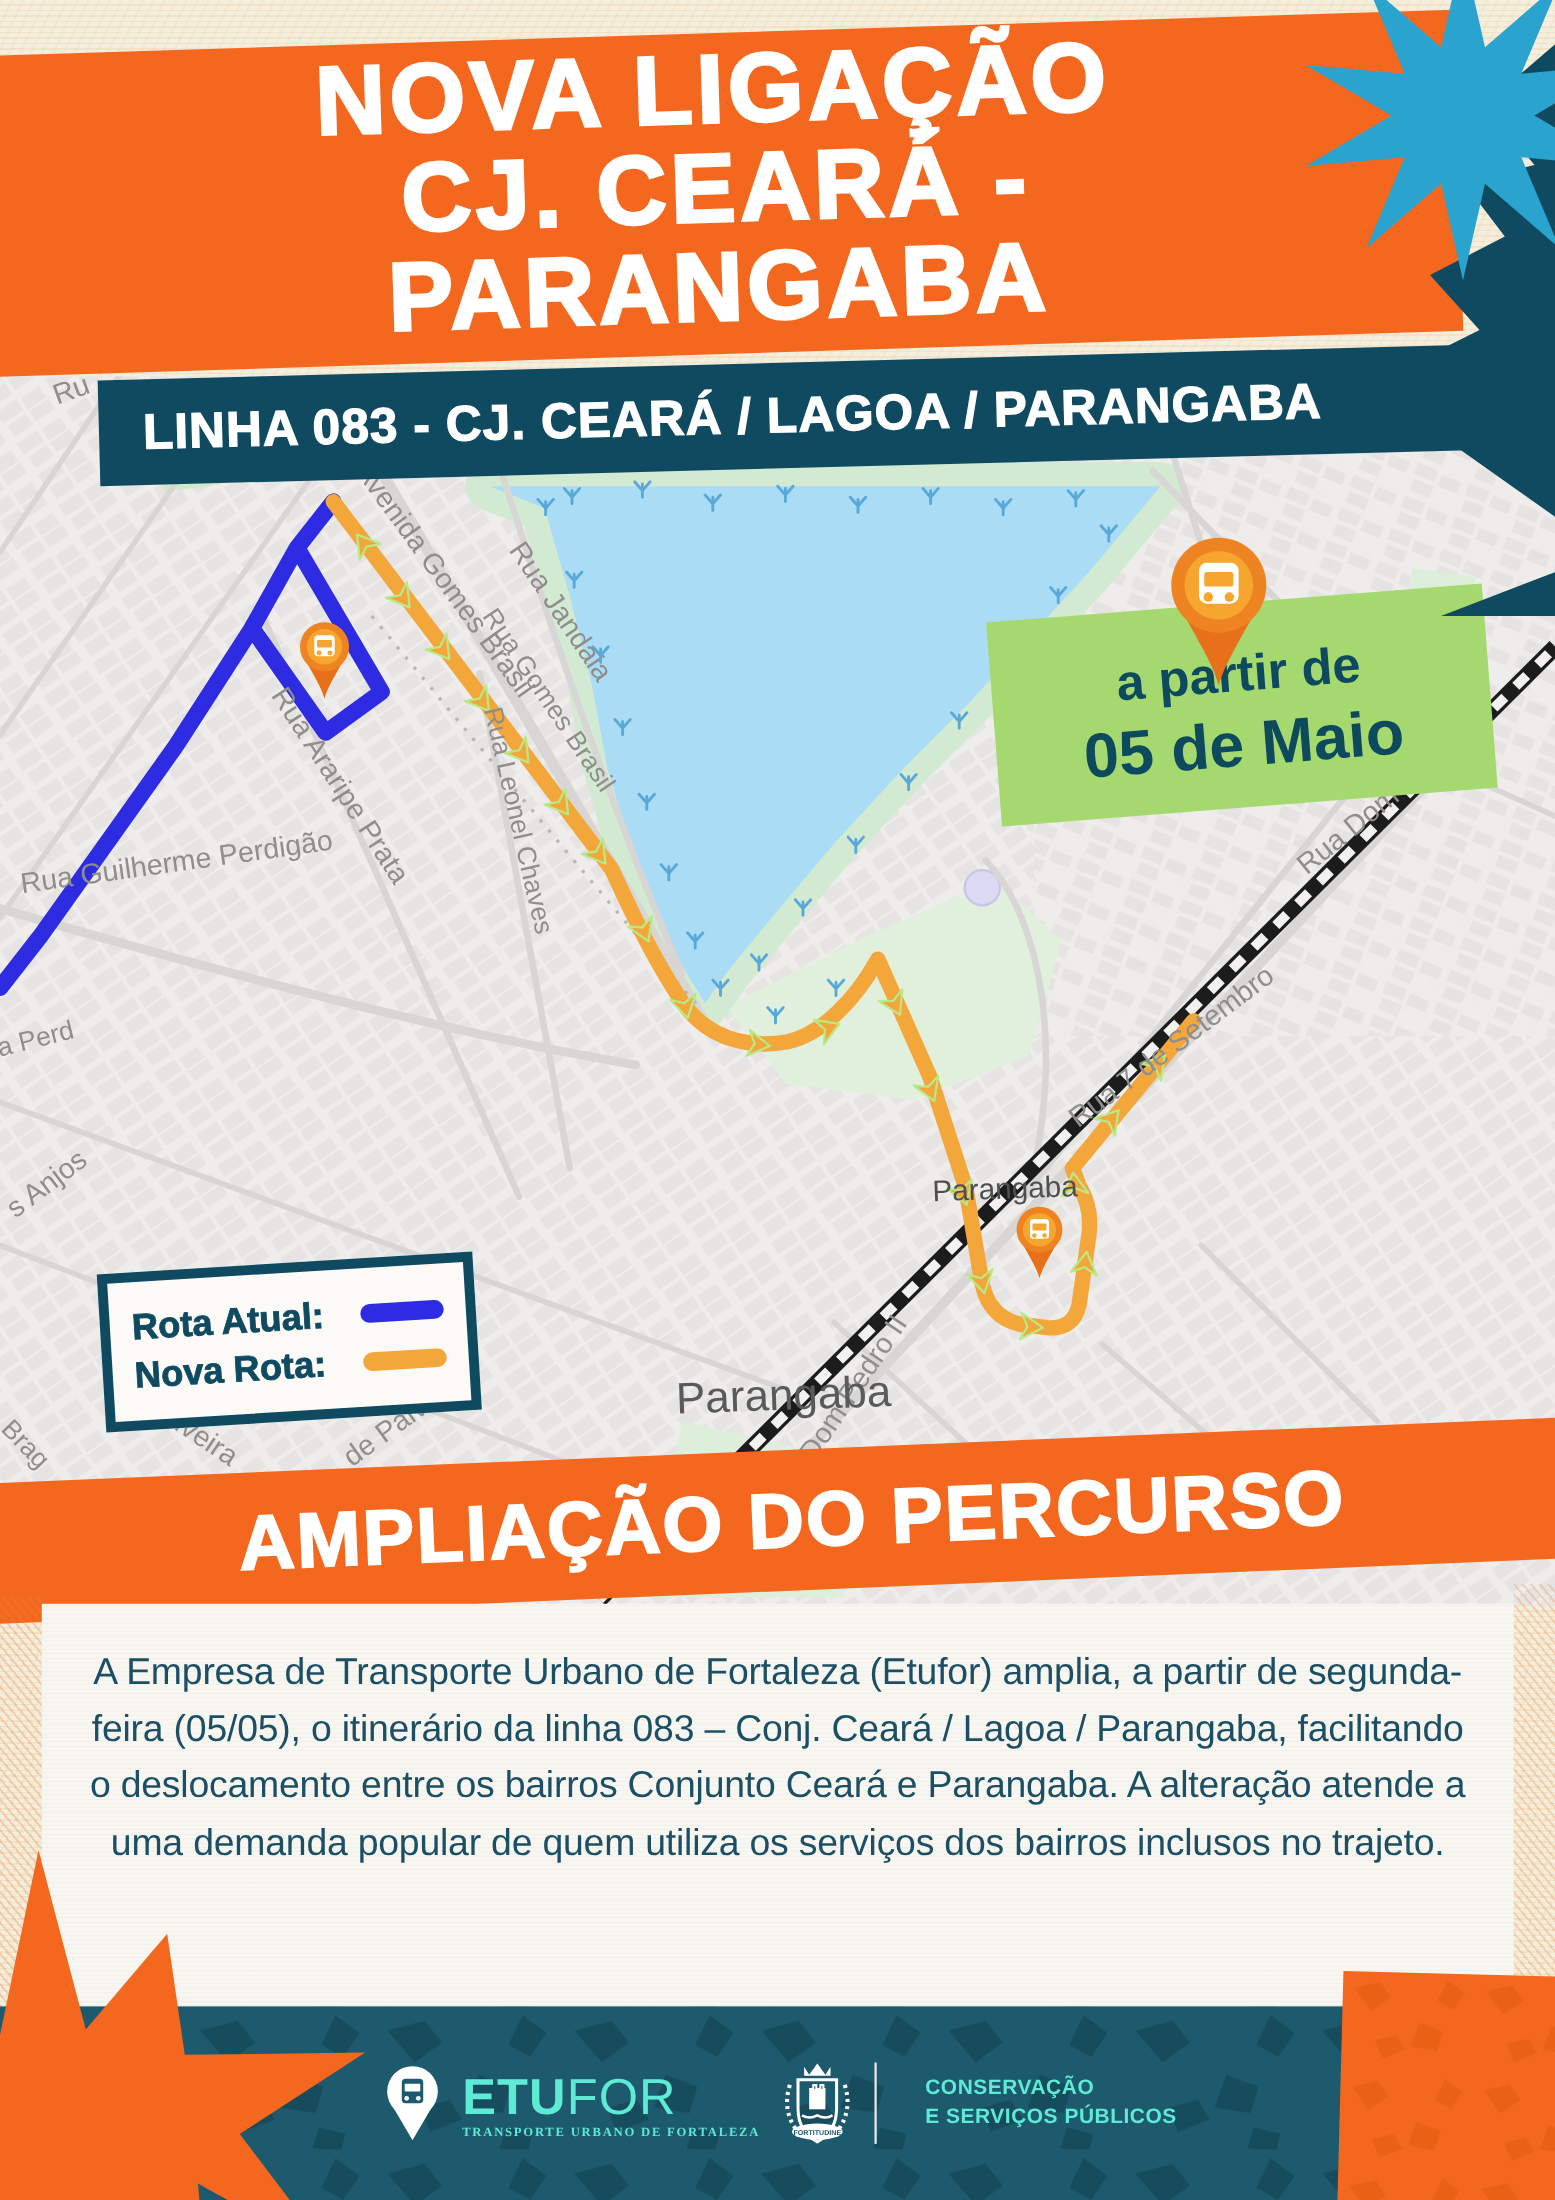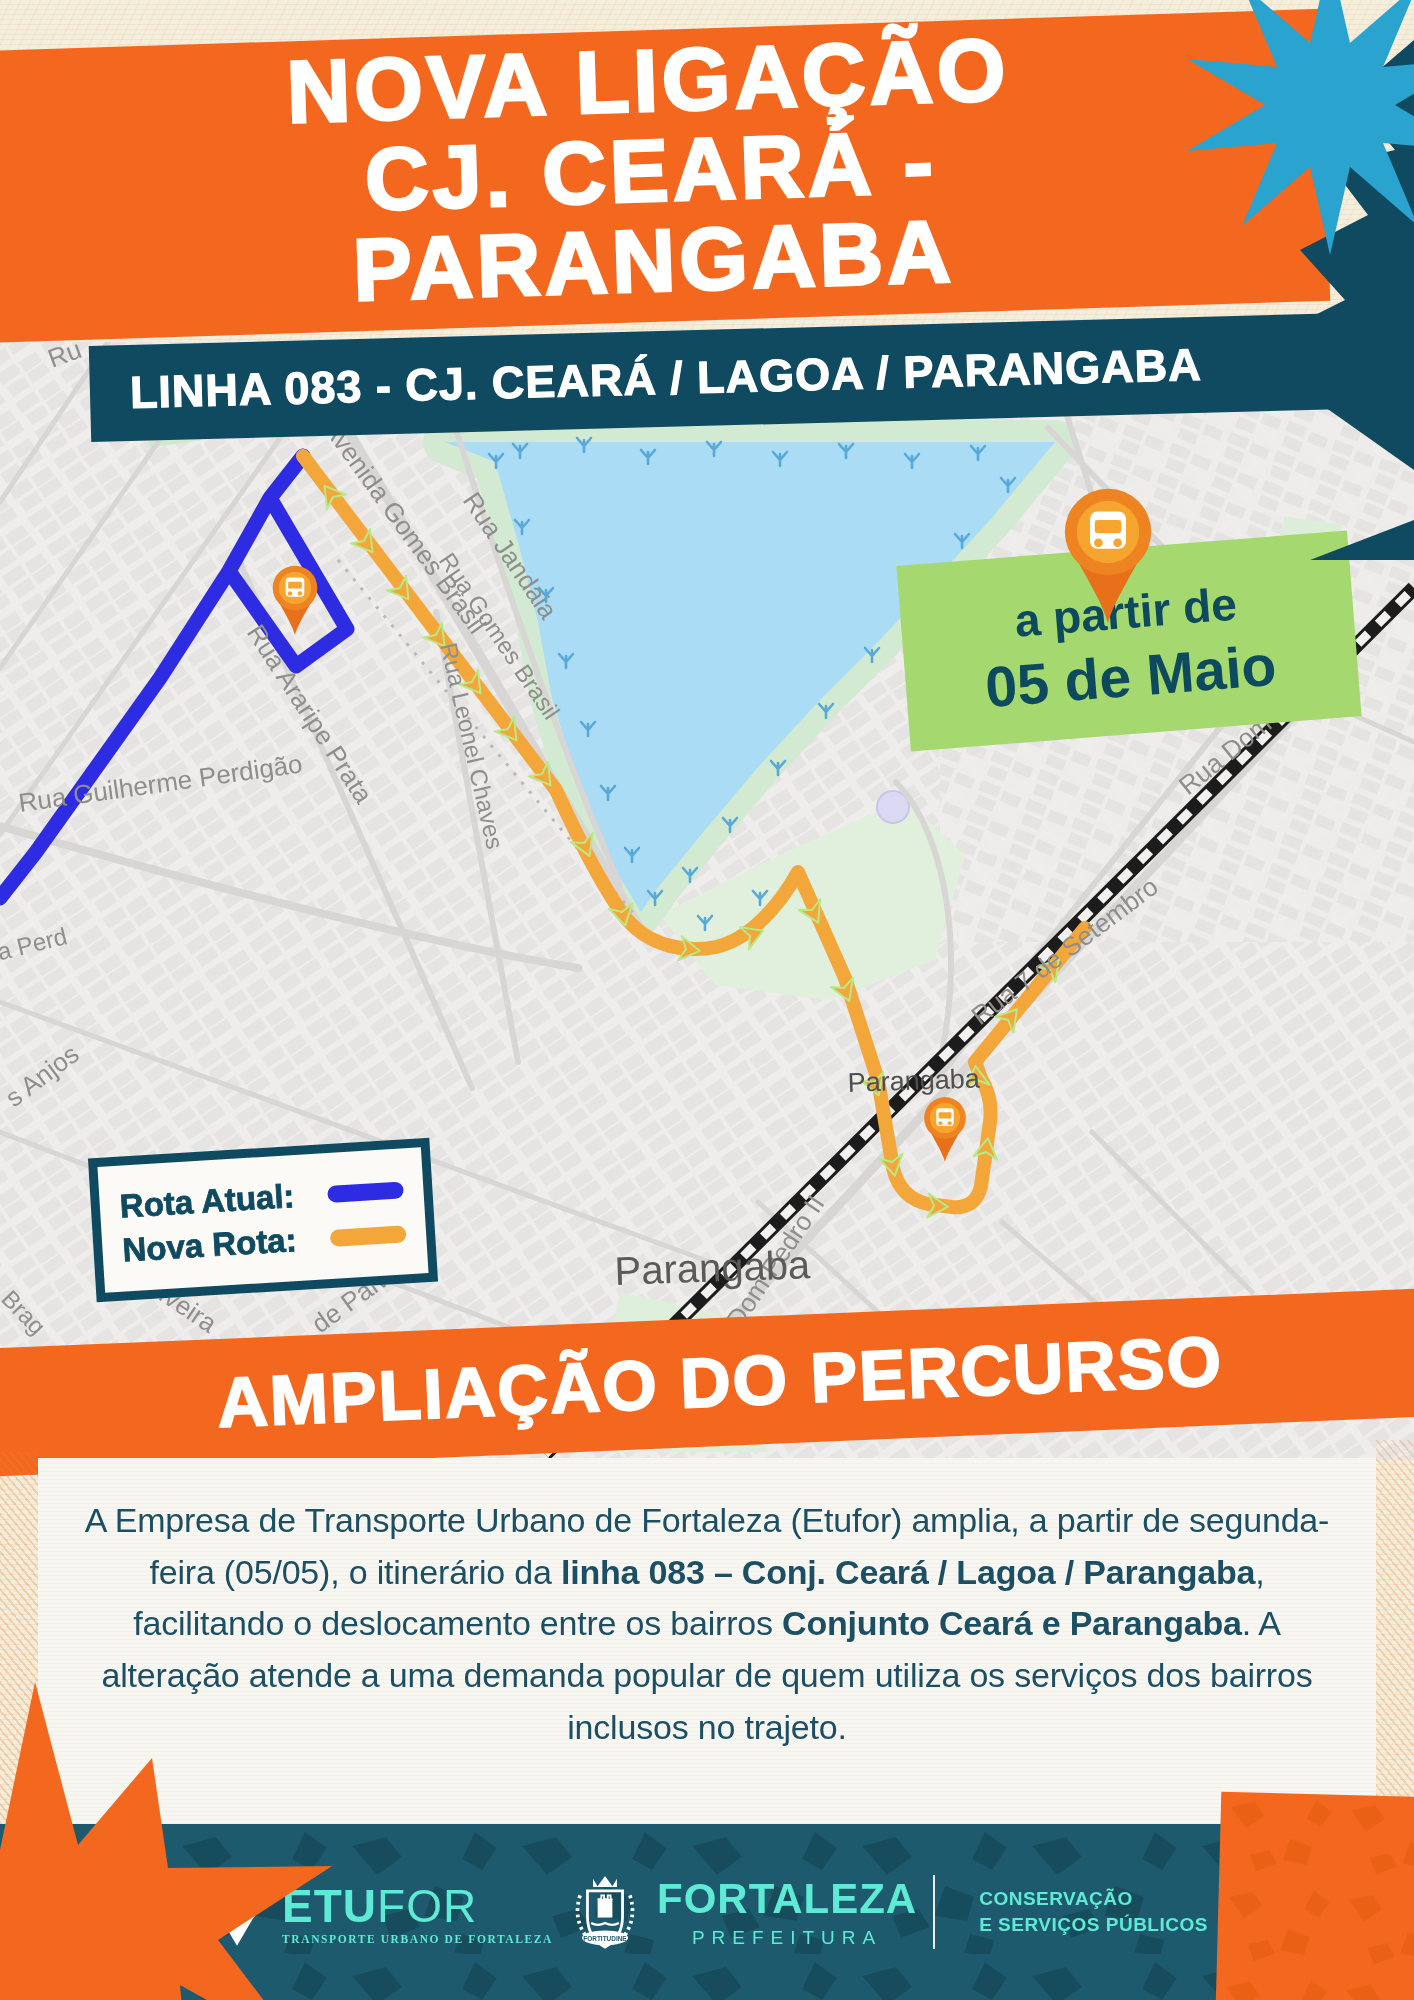--- a/index.html
+++ b/index.html
@@ -35,21 +35,21 @@
     letter-spacing:2px;-webkit-text-stroke:2px #fff;white-space:nowrap;}
   
   #side-hatch-left{left:0;top:1452px;width:38px;height:372px;
     background:repeating-linear-gradient(50deg, rgba(238,130,50,.28) 0 2px, transparent 2px 6px);}
   #side-hatch-right{left:1376px;top:1440px;width:38px;height:384px;
     background:repeating-linear-gradient(50deg, rgba(238,130,50,.25) 0 2px, transparent 2px 6px);}
   #body-panel{left:38px;top:1458px;width:1338px;height:366px;background:#f8f6f1;
     background-image:repeating-linear-gradient(0deg, rgba(0,0,0,0.025) 0 1px, transparent 1px 4px);}
   #body-text{left:70px;top:1495px;width:1274px;text-align:center;font-size:34px;line-height:1.52;
     color:#1c4f63;letter-spacing:-0.2px;}
-  #body-text .b{font-weight:700;}
+  #body-text .b{font-weight:400;}
   
   #footer{left:0;top:1824px;width:1414px;height:176px;background:#1e5a6e;}
   #footer-content{position:absolute;left:0;top:0;width:100%;height:100%;display:flex;
     align-items:center;justify-content:center;gap:16px;color:#5eead4;}
   .etufor-name{font-size:46px;letter-spacing:1px;white-space:nowrap;}
   .etufor-name .hv{font-weight:800;}
   .etufor-name .lt{font-weight:400;}
   .etufor-tag{font-size:11.5px;letter-spacing:1.6px;font-weight:700;margin-top:0;white-space:nowrap;font-family:Liberation Serif, serif;}
   .city-name{font-size:42px;font-weight:800;letter-spacing:1px;}
   .city-sub{font-size:19px;letter-spacing:7px;font-weight:500;margin-top:4px;text-align:center;}
@@ -295,24 +295,20 @@
         <path d="M26,14 l5,8 8,-11 8,11 5,-8 v9 h-26 z" fill="#ffffff"></path>
         <path d="M20,27 h38 v28 q0,23 -19,33 q-19,-10 -19,-33 z" fill="none" stroke="#ffffff" stroke-width="3"></path>
         <rect x="31" y="36" width="16" height="20" fill="#ffffff"></rect>
         <path d="M31,36 h4 v-4 h3 v4 h4 v-4 h3 v4 h2" stroke="#ffffff" stroke-width="2" fill="none"></path>
         <path d="M24,62 q7,4 15,0 q8,4 15,0" stroke="#ffffff" stroke-width="2.5" fill="none"></path>
         <path d="M12,32 q-9,28 11,50" stroke="#ffffff" stroke-width="4" fill="none" stroke-dasharray="3 4"></path>
         <path d="M66,32 q9,28 -11,50" stroke="#ffffff" stroke-width="4" fill="none" stroke-dasharray="3 4"></path>
         <ellipse cx="39" cy="78" rx="25" ry="8" fill="#ffffff"></ellipse>
         <text x="39" y="81" text-anchor="middle" font-size="7" font-weight="700" fill="#1e5a6e">FORTITUDINE</text>
       </svg>
-      <div>
-        <div class="city-name">FORTALEZA</div>
-        <div class="city-sub">PREFEITURA</div>
-      </div>
       <div class="fdivider"></div>
       <div class="svc">
         <div>CONSERVAÇÃO</div>
         <div>E SERVIÇOS PÚBLICOS</div>
       </div>
     </div>
   </div>
 
   <svg class="abs" style="left:0;top:1600px" width="420" height="400" viewBox="0 1600 420 400">
     <polygon fill="#f3681e" points="35,1682 78,1845 152,1758 168,1868 332,1866 218,1940 305,2055 180,1985 190,2100 0,2100 0,1850"></polygon>

